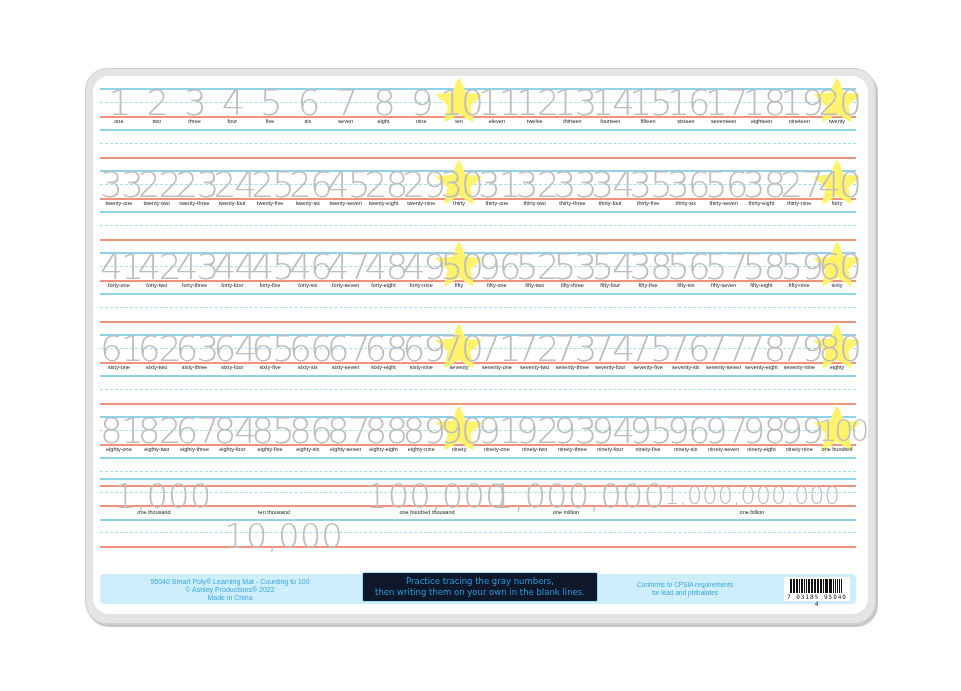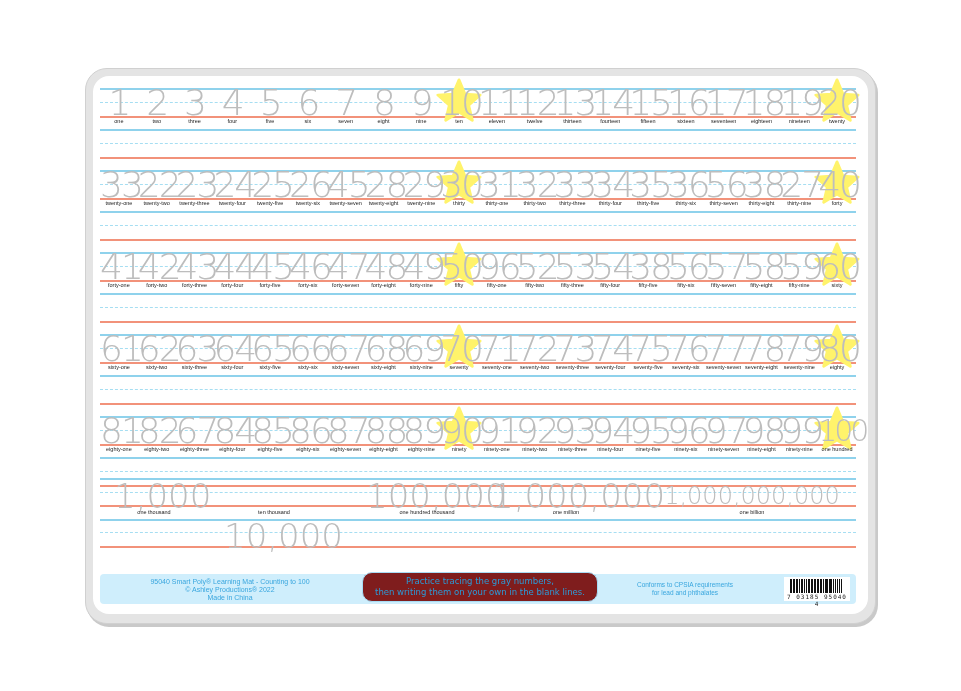--- a/index.html
+++ b/index.html
@@ -16,21 +16,21 @@
   .cell { flex: 1; position: relative; height: 40px; }
   .num { position: absolute; left: 0; right: 0; top: -3px; text-align: center; font-family: "DejaVu Sans", sans-serif; font-weight: 200; font-size: 36px; line-height: 36px; color: #bdbdbd; letter-spacing: -2px; z-index: 2; }
   .lbl { position: absolute; left: 0; right: 0; top: 30px; text-align: center; font-size: 5.5px; color: #222; line-height: 7px; white-space: nowrap; z-index: 2; }
   .star { position: absolute; left: 50%; top: -10px; width: 46px; height: 46px; margin-left: -23px; z-index: 1; }
   .big-cells { position: absolute; left: 0; top: 0; width: 100%; height: 40px; }
   .big { position: absolute; top: 0; text-align: center; }
   .big .num { position: static; font-size: 36px; letter-spacing: 0; }
   .big .lbl { top: 31px; }
   .footer { position: absolute; left: 100px; top: 574px; width: 756px; height: 30px; background: #cfeefc; border-radius: 4px; }
   .foot-left { position: absolute; left: 0; top: 4px; width: 260px; text-align: center; font-size: 7px; line-height: 8px; color: #39a6de; }
-  .foot-mid { position: absolute; left: 262px; top: -2px; width: 236px; height: 30px; background: #7f1d1d; border: 1.5px solid #a8dcf4; border-radius: 10px; box-sizing: border-box; text-align: center; font-family: "DejaVu Sans", sans-serif; font-size: 8.5px; line-height: 11px; color: #2b9bd8; padding-top: 3px; }
+  .foot-mid { position: absolute; left: 262px; top: -2px; width: 236px; height: 30px; background: #0f172a; border: 1.5px solid #a8dcf4; border-radius: 2px; box-sizing: border-box; text-align: center; font-family: "DejaVu Sans", sans-serif; font-size: 8.5px; line-height: 11px; color: #2b9bd8; padding-top: 3px; }
   .foot-right { position: absolute; left: 510px; top: 7px; width: 150px; text-align: center; font-size: 6.5px; line-height: 8px; color: #39a6de; }
   .barcode { position: absolute; left: 684px; top: 3px; width: 66px; height: 24px; background: #fff; }
   .bars { position: absolute; left: 6px; top: 2px; width: 52px; height: 14px; display: flex; gap: 1px; }
   .bars span { display: block; background: #111; height: 100%; }
   .bc-text { position: absolute; left: 0; top: 16px; width: 66px; font-size: 6px; color: #222; text-align: center; letter-spacing: 1px; font-family: "DejaVu Sans Mono", monospace; }
 </style>
 </head>
 <body>
 
 <div class="mat-shadow"></div>

